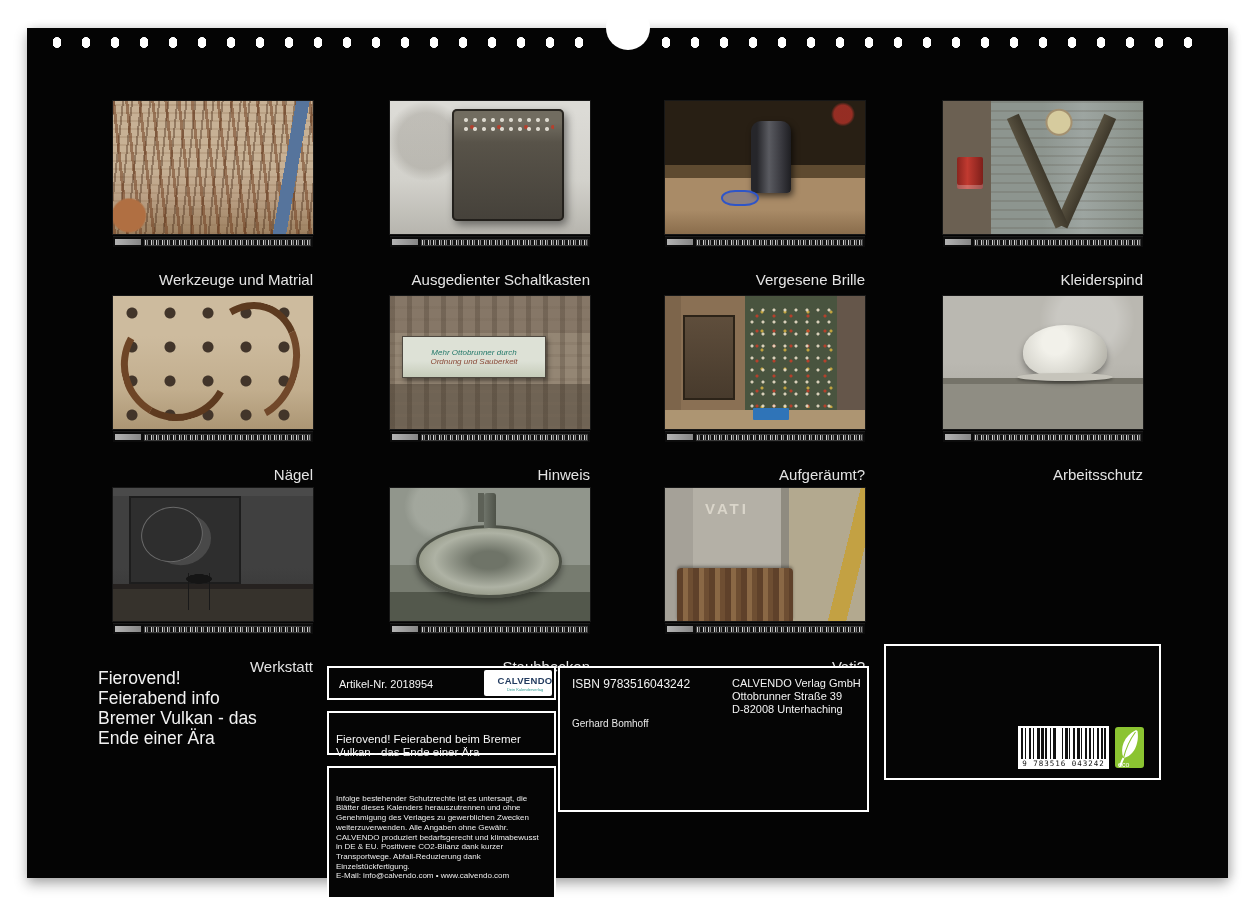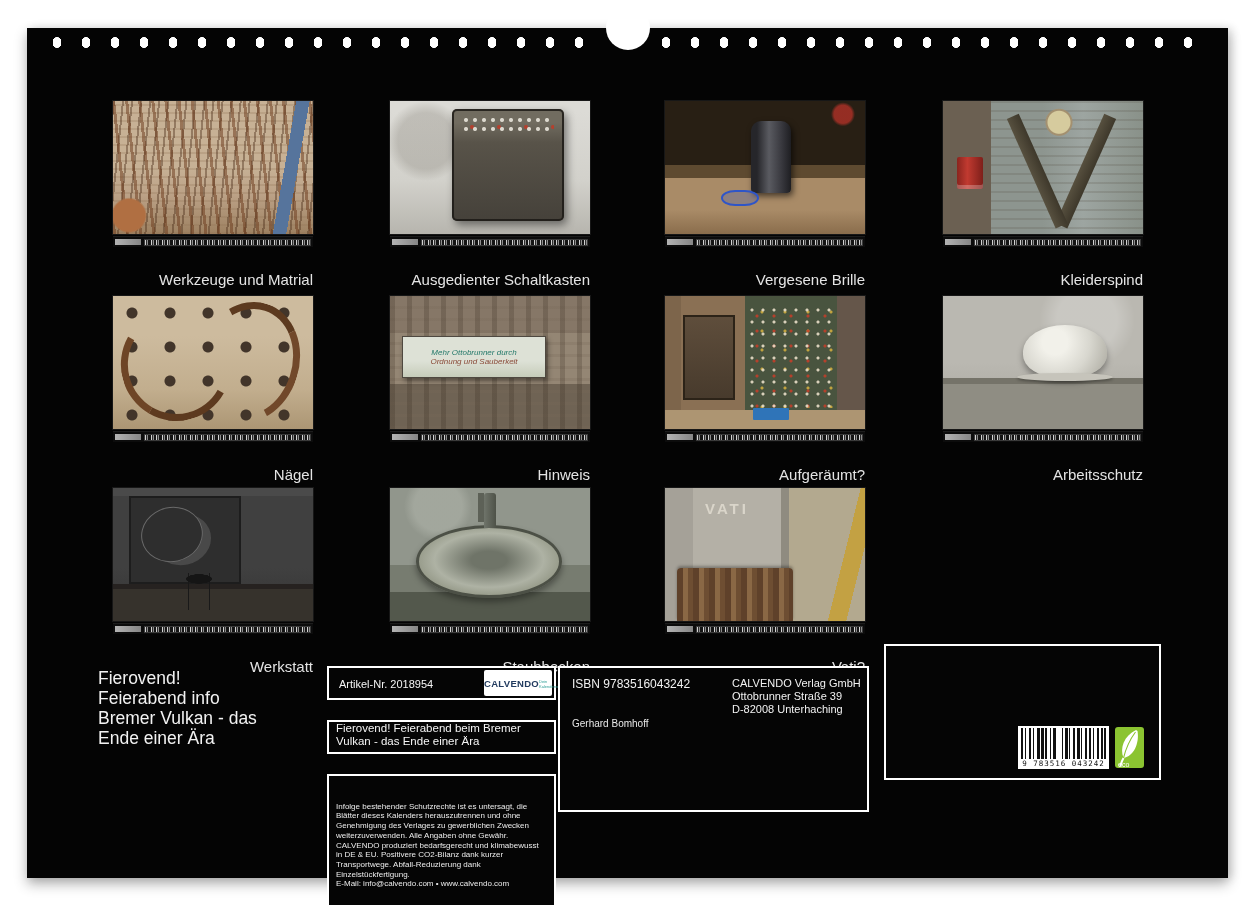--- a/index.html
+++ b/index.html
@@ -138,29 +138,29 @@
     linear-gradient(180deg, rgba(0,0,0,0) 0 74%, #7e7058 74% 100%),
     repeating-linear-gradient(0deg,#6b6558 0 2px, rgba(0,0,0,0) 2px 14px),
     repeating-linear-gradient(90deg,#6b6558 0 2px,#c7bfa8 2px 20px); }
   .p12::before { content:""; position:absolute; left:44%; top:16%; width:13%; height:30%; background:#97928a;
     box-shadow:inset 0 0 0 2px #5b564e, 2px 3px 4px rgba(0,0,0,.4); }
 
   
   .back-title { position:absolute; left:71px; top:640px; font-size:17.5px; line-height:20px; color:#f2f2f2; }
 
   .box { position:absolute; background:#050505; }
-  .box-info { left:300px; top:638px; width:229px; height:166px; display:flex; flex-direction:column; gap:20px; background:none; }
+  .box-info { left:300px; top:638px; width:229px; height:166px; display:flex; flex-direction:column; gap:11px; background:none; }
   .sec { border:2px solid #ffffff; background:#050505; position:relative; }
   .sec-artikel { height:34px; flex:0 0 auto; }
-  .sec-titlebar { height:34px; flex:0 0 auto; font-size:11.5px; line-height:13px; color:#f5f5f5; padding:0 7px; }
+  .sec-titlebar { height:34px; flex:0 0 auto; font-size:11.5px; line-height:13px; color:#f5f5f5; padding:20px 7px; }
   .sec-legal { flex:1; font-size:8px; line-height:9.7px; color:#ececec; padding:16px 7px; white-space:pre-line; }
   .artikel { position:absolute; left:10px; top:10px; font-size:11px; color:#f5f5f5; }
   .cal-logo { position:absolute; right:2px; top:2px; bottom:2px; width:68px; background:#fff; border-radius:2px;
     display:flex; align-items:center; justify-content:center; gap:3px; }
-  .cal-logo-txt { display:flex; flex-direction:row; align-items:center;padding-left:17px; }
+  .cal-logo-txt { display:flex; flex-direction:column; align-items:center;padding-left:17px; }
   .cal-name { font-size:9.5px; font-weight:bold; color:#223b5f; letter-spacing:.3px; }
   .cal-tag { font-size:4px; color:#2f9e96; margin-top:1px; }
   .cal-icon { width:13px; height:17px; border-radius:1px; display:block;
     background:linear-gradient(100deg,#37a8a0 0 70%,#1f7f78 70%); }
 
   .box-pub { left:531px; top:638px; width:311px; height:146px; border:2px solid #ffffff; }
   .isbn { position:absolute; left:12px; top:9px; font-size:12px; color:#f2f2f2; }
   .pub { position:absolute; left:172px; top:9px; font-size:11px; line-height:13px; color:#f2f2f2; }
   .author { position:absolute; left:12px; top:50px; font-size:10px; color:#e8e8e8; }
 

